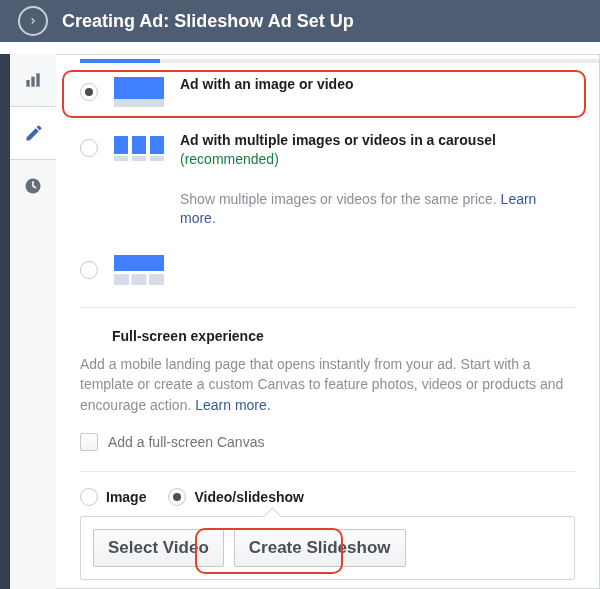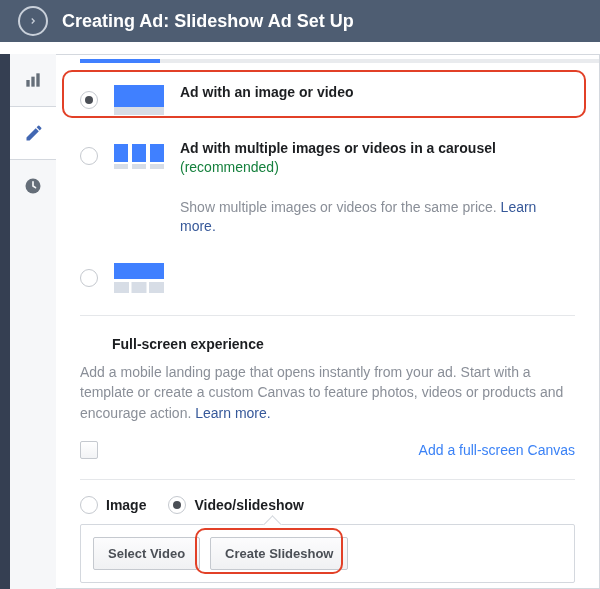--- a/index.html
+++ b/index.html
@@ -86,21 +86,21 @@
     margin-left: 24px;
     margin-right: 24px;
   }
   .progress-fill {
     height: 4px;
     background: #4080ff;
     width: 80px;
   }
   .prog-wrap { padding-top: 4px; padding-bottom: 0; }
 
-  .option-list { padding: 10px 24px 0 24px; }
+  .option-list { padding: 2px 24px 0 24px; }
   .option {
     display: flex;
     align-items: flex-start;
     padding: 10px 0 14px 0;
     position: relative;
   }
   .radio {
     width: 16px; height: 16px;
     border: 1px solid #c5c9cf;
     border-radius: 50%;
@@ -168,22 +168,21 @@
     margin-bottom: 10px;
     padding-left: 32px;
   }
   .sec-desc {
     color: #8a8f98;
     line-height: 1.45;
   }
   .canvas-row {
     display: flex; align-items: center;
     margin-top: 18px;
-    color: #3b82f6;
-    justify-content: space-between;
+    color: #737373;
   }
   .checkbox {
     width: 16px; height: 16px;
     border: 1px solid #c5c9cf;
     border-radius: 2px;
     margin-right: 10px;
     background: linear-gradient(#fff,#f2f3f5);
     cursor: pointer;
   }
 
@@ -224,21 +223,21 @@
     display: flex;
     gap: 10px;
   }
   .btn {
     border: 1px solid #c5c9cf;
     border-radius: 2px;
     background: linear-gradient(#fcfcfd,#f0f1f3);
     padding: 8px 14px;
     font-weight: 700;
     color: #4b4f56;
-    font-size: 13px;
+    font-size: 17px;
     cursor: pointer;
     white-space: nowrap;
   }
 </style>
 </head>
 <body>
 
 <div class="header">
   <div class="header-chev">
     <svg viewBox="0 0 24 24" fill="none" stroke="#c9d0da" stroke-width="3">

